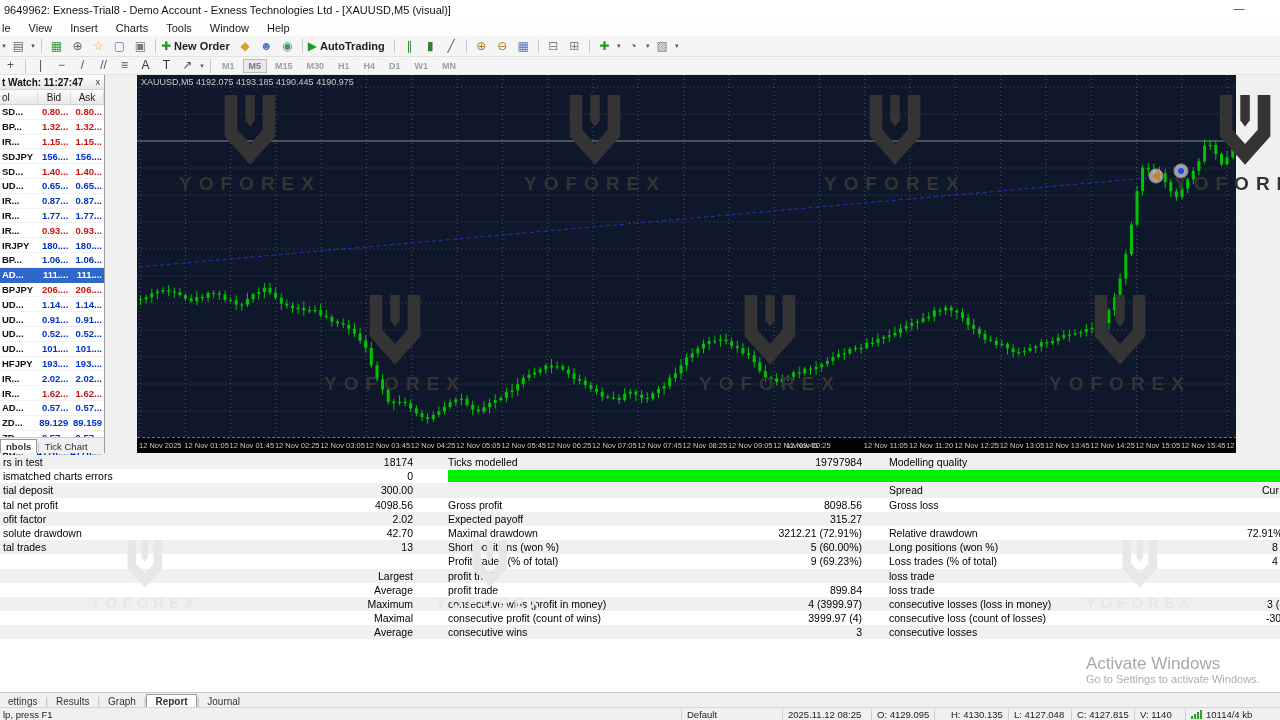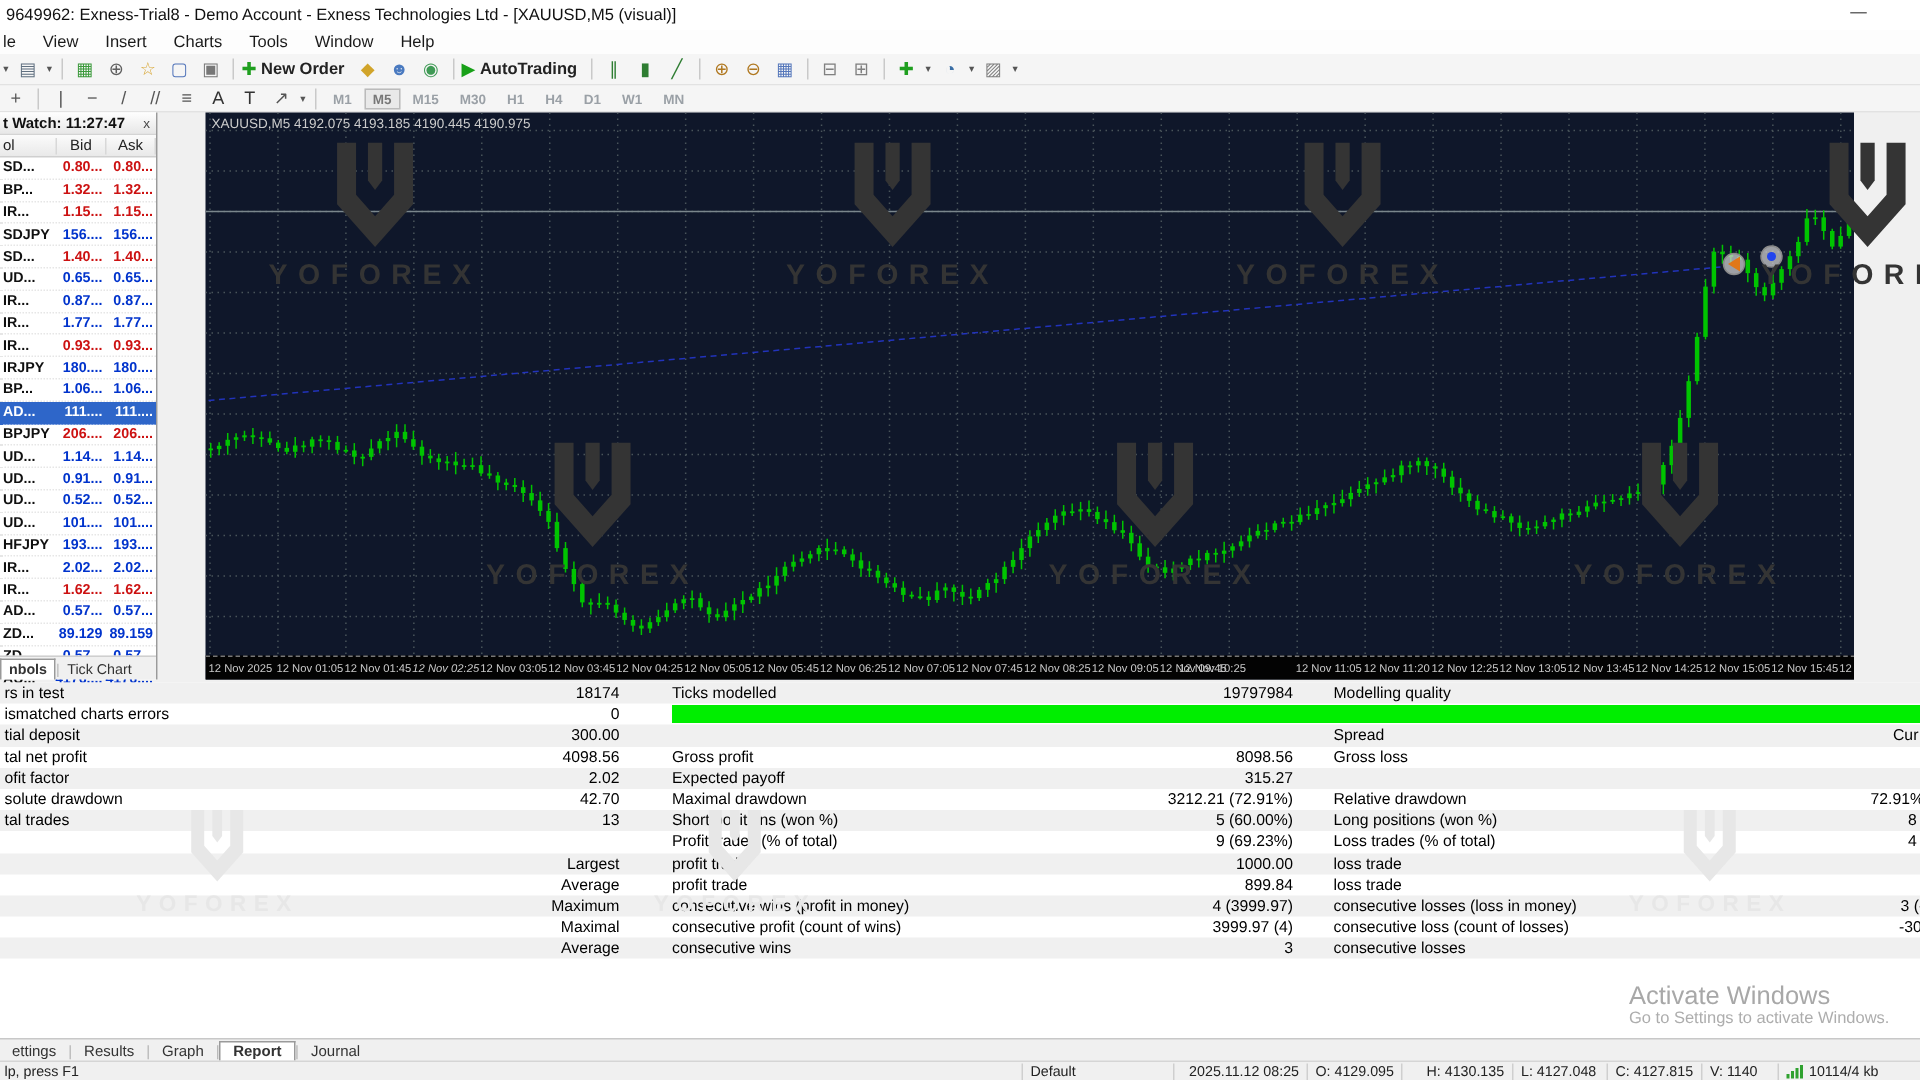--- a/index.html
+++ b/index.html
@@ -821,21 +821,21 @@
         <rect x="1167.4" y="23.5" width="3" height="7.9" fill="#00c400"></rect>
         <circle cx="1019" cy="101" r="7" fill="#cfcfcf" fill-opacity="0.75" stroke="#8a8a8a"></circle>
         <polygon points="1015,101 1023,96 1023,106" fill="#e07818"></polygon>
         <circle cx="1044" cy="96" r="7" fill="#cfcfcf" fill-opacity="0.75" stroke="#8a8a8a"></circle>
         <circle cx="1044" cy="96" r="3" fill="#2244ee"></circle>
       </svg></div>
   <div class="timeline">
       <span class="tlabel" style="left: 2px;">12 Nov 2025</span>
       <span class="tlabel" style="left: 47.3px;">12 Nov 01:05</span>
       <span class="tlabel" style="left: 92.6px;">12 Nov 01:45</span>
-      <span class="tlabel" style="left: 137.9px; font-style: italic;">12 Nov 02:25</span>
+      <span class="tlabel" style="left: 137.9px;">12 Nov 02:25</span>
       <span class="tlabel" style="left: 183.2px;">12 Nov 03:05</span>
       <span class="tlabel" style="left: 228.5px;">12 Nov 03:45</span>
       <span class="tlabel" style="left: 273.8px;">12 Nov 04:25</span>
       <span class="tlabel" style="left: 319.1px;">12 Nov 05:05</span>
       <span class="tlabel" style="left: 364.4px;">12 Nov 05:45</span>
       <span class="tlabel" style="left: 409.7px; text-align: right;">12 Nov 06:25</span>
       <span class="tlabel" style="left: 455px;">12 Nov 07:05</span>
       <span class="tlabel" style="left: 500.3px;">12 Nov 07:45</span>
       <span class="tlabel" style="left: 545.6px;">12 Nov 08:25</span>
       <span class="tlabel" style="left: 590.9px;">12 Nov 09:05</span>
@@ -911,21 +911,20 @@
         <span class="rv1"></span>
         <span class="rl2">Profit trades (% of total)</span>
         <span class="rv2">9 (69.23%)</span>
         <span class="rl3">Loss trades (% of total)</span>
         <span class="rv3" style="left: 1272px;">4 (</span>
       </div>
       <div class="rrow odd">
         <span class="rl1"></span>
         <span class="rv1">Largest</span>
         <span class="rl2">profit trade</span>
-        <span class="rv2">1000.00</span>
         <span class="rl3">loss trade</span>
       </div>
       <div class="rrow">
         <span class="rl1"></span>
         <span class="rv1">Average</span>
         <span class="rl2">profit trade</span>
         <span class="rv2">899.84</span>
         <span class="rl3">loss trade</span>
       </div>
       <div class="rrow odd">
@@ -965,21 +964,21 @@
     <span class="btsep">|</span>
     <span class="btab active">Report</span>
     <span class="btsep">|</span>
     <span class="btab">Journal</span>
   </div>
 <div class="abs statusbar">
   <span class="shelp">lp, press F1</span>
 <span class="scell" style="width: 90px;">
       <span>Default</span>
     </span>
-    <span class="scell" style="width: 78px; justify-content: flex-end;">
+    <span class="scell" style="width: 78px;">
       <span>2025.11.12 08:25</span>
     </span>
     <span class="scell" style="width: 52px;">
       <span>O: 4129.095</span>
     </span>
     <span class="scell" style="width: 52px; padding-left: 16px;">
       <span>H: 4130.135</span>
     </span>
     <span class="scell" style="width: 52px;">
       <span>L: 4127.048</span>

